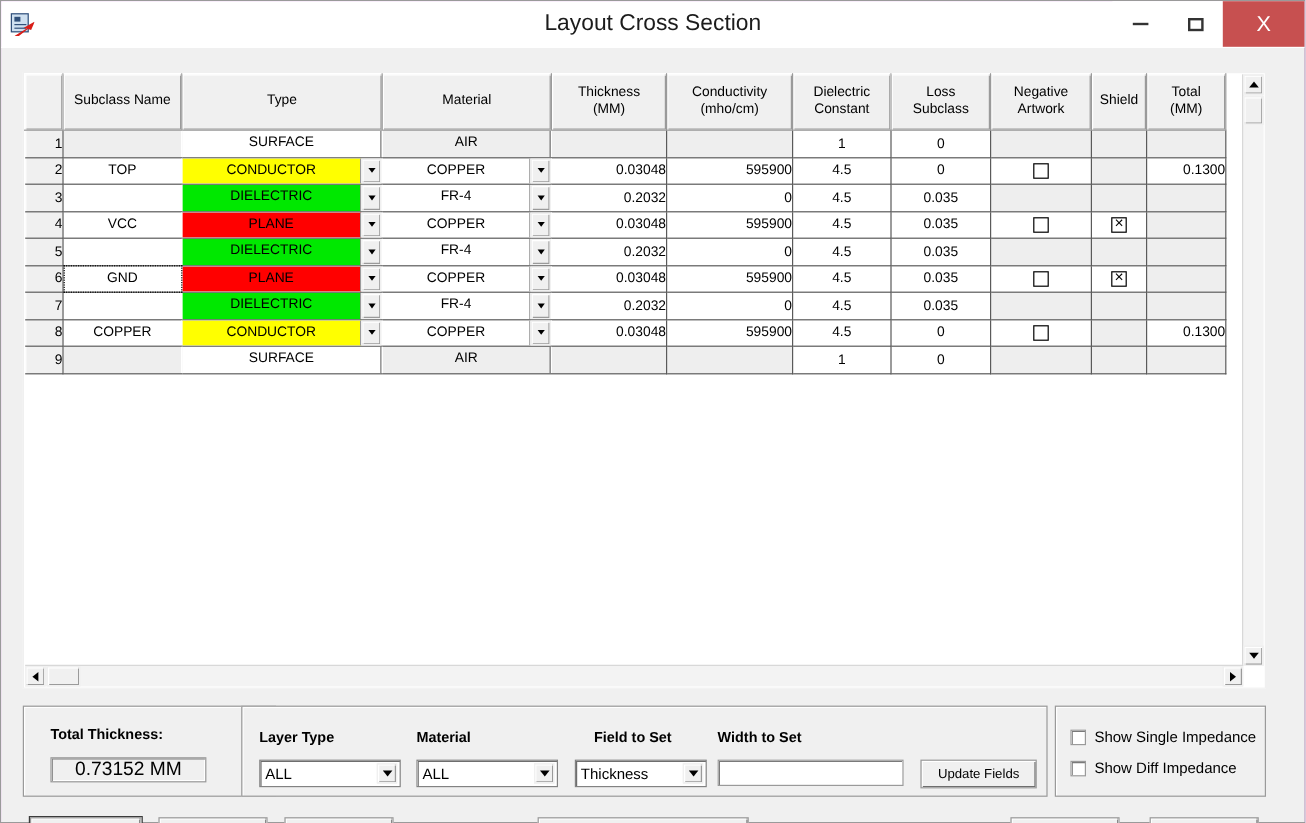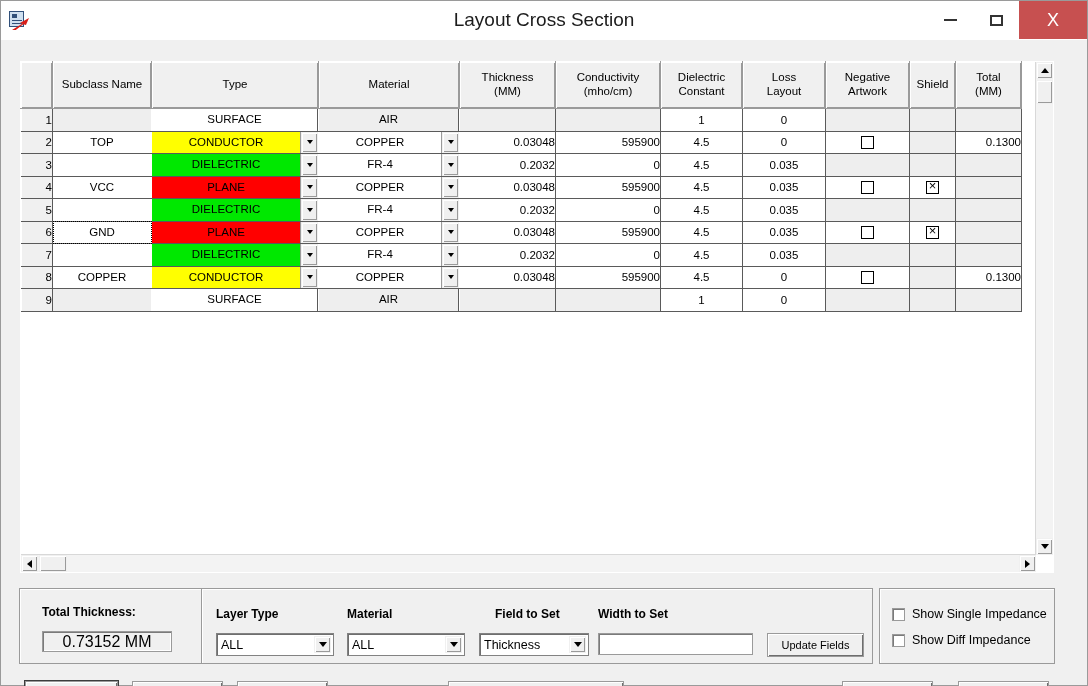--- a/index.html
+++ b/index.html
@@ -397,21 +397,21 @@
             <th>
               <div>Conductivity</div>
               <div>(mho/cm)</div>
             </th>
             <th>
               <div>Dielectric</div>
               <div>Constant</div>
             </th>
             <th>
               <div>Loss</div>
-              <div>Layout</div>
+              <div>Subclass</div>
             </th>
             <th>
               <div>Negative</div>
               <div>Artwork</div>
             </th>
             <th>Shield</th>
             <th>
               <div>Total</div>
               <div>(MM)</div>
             </th>

